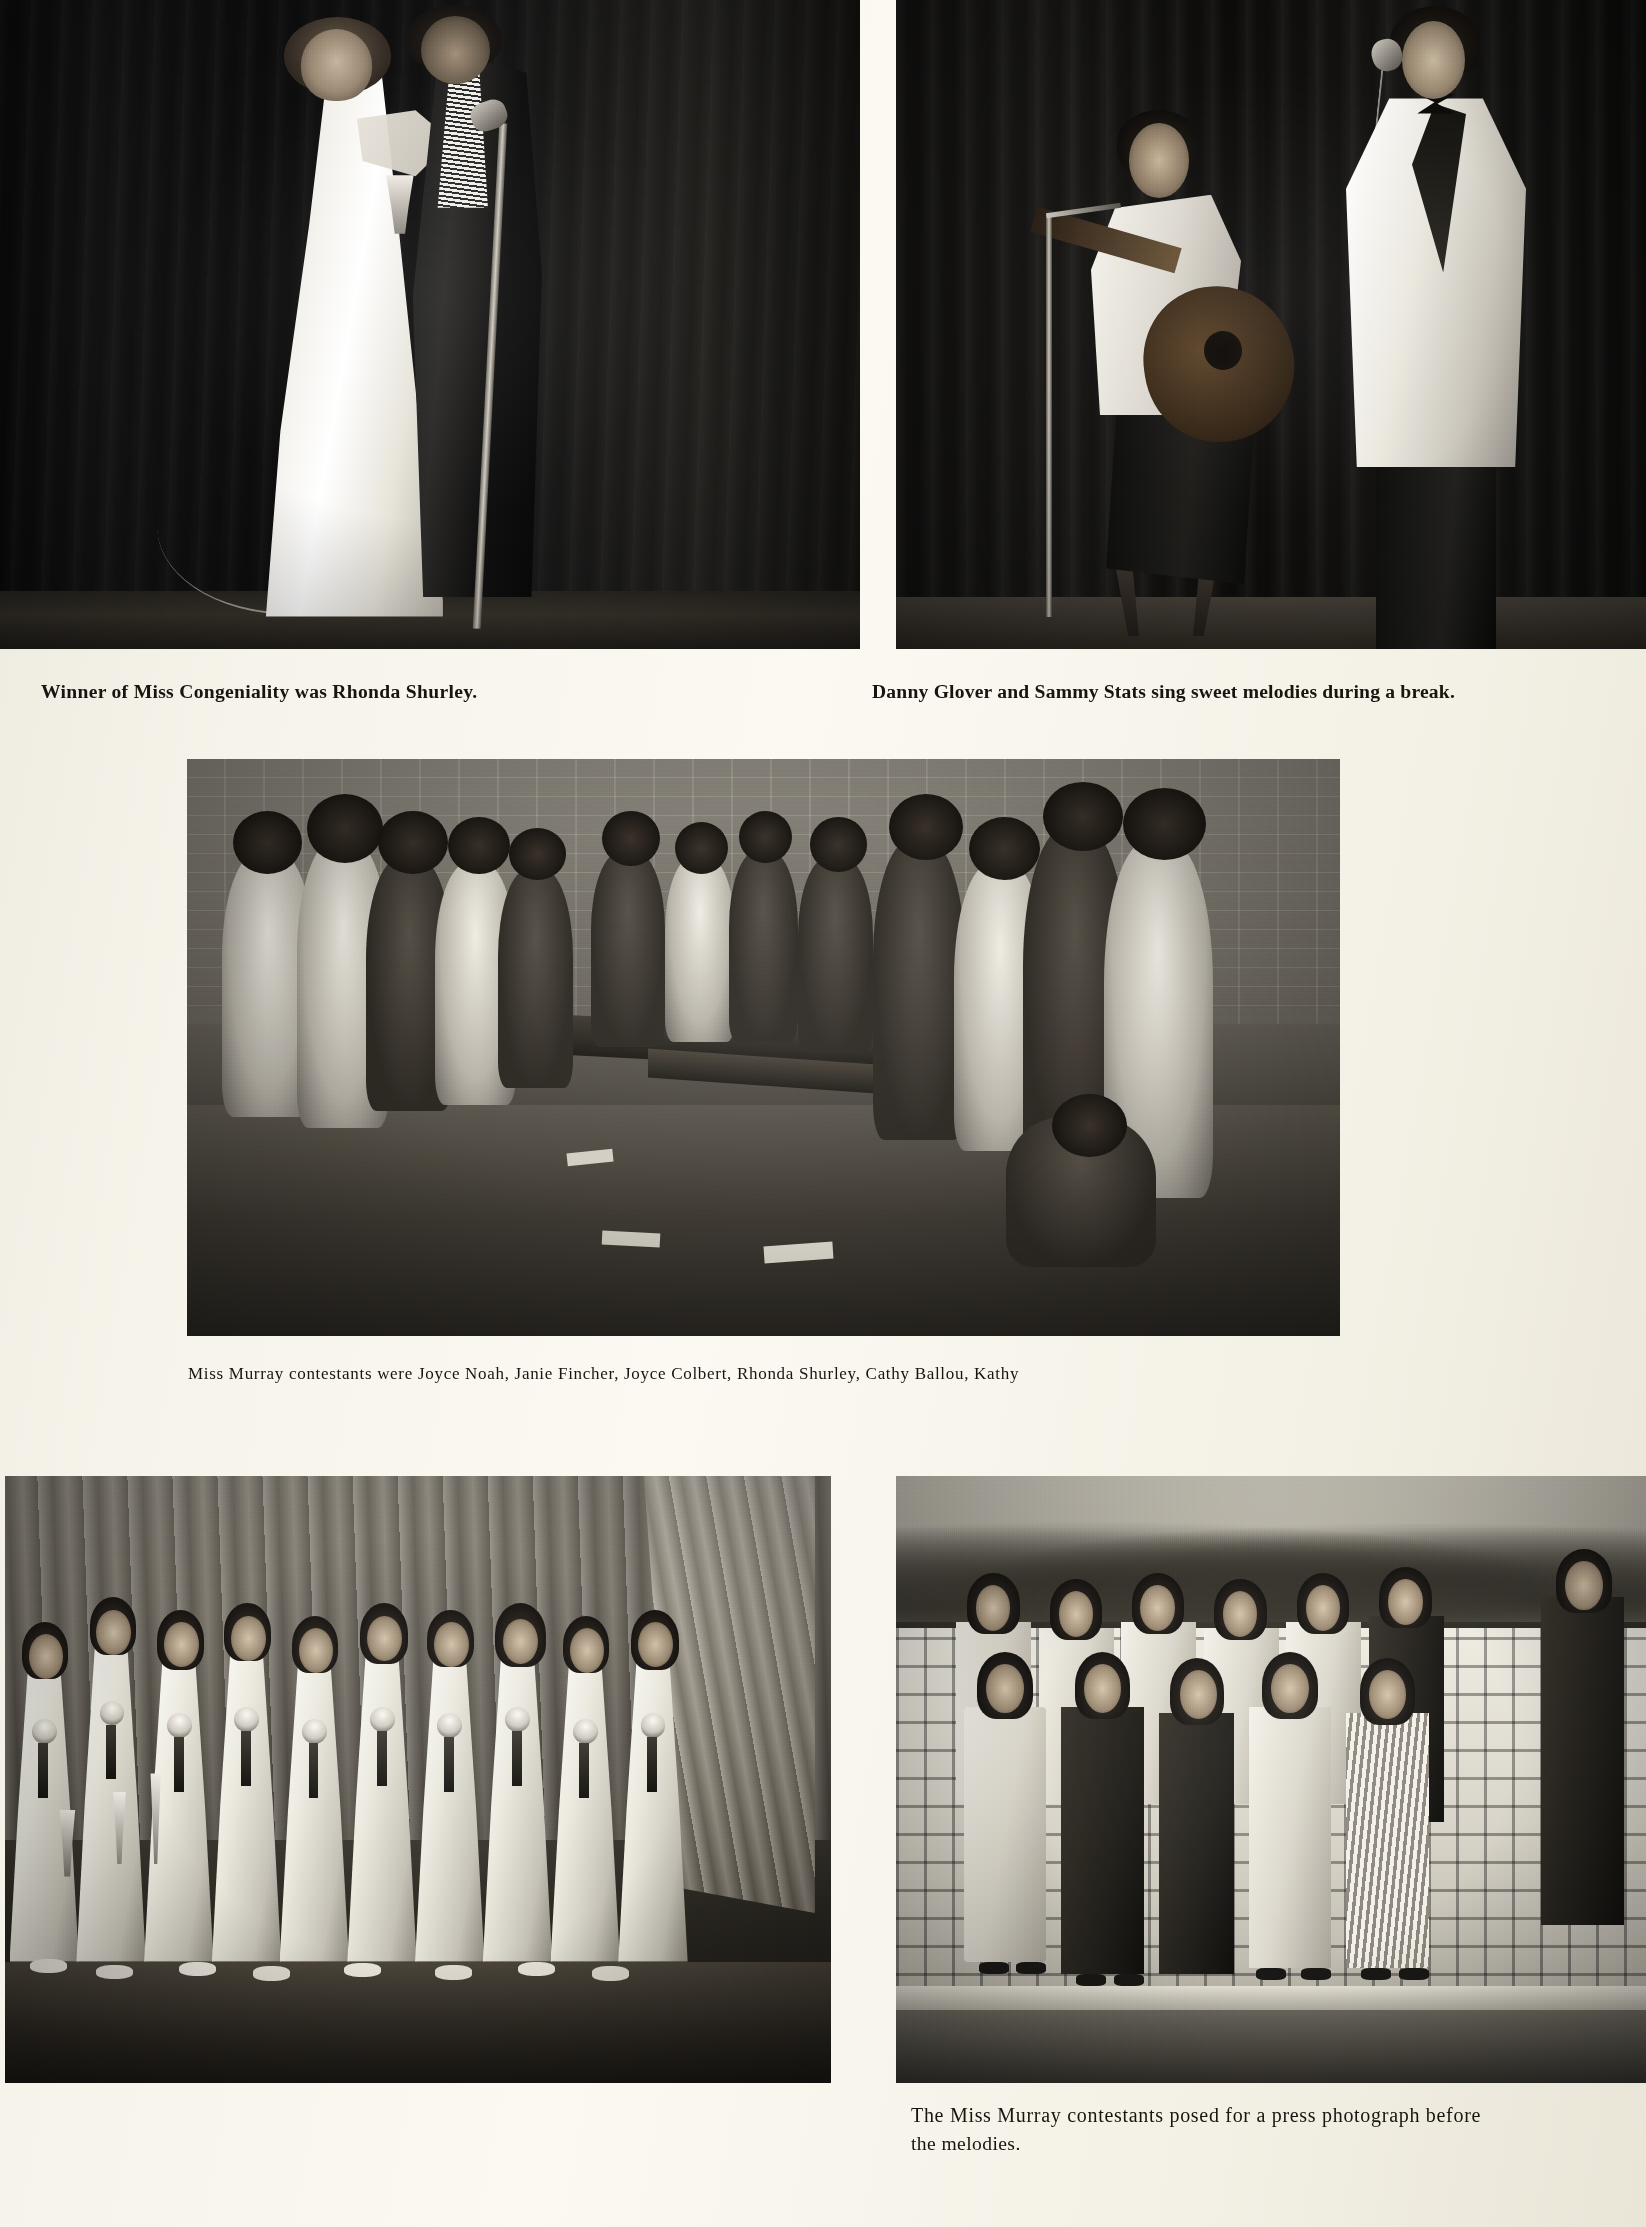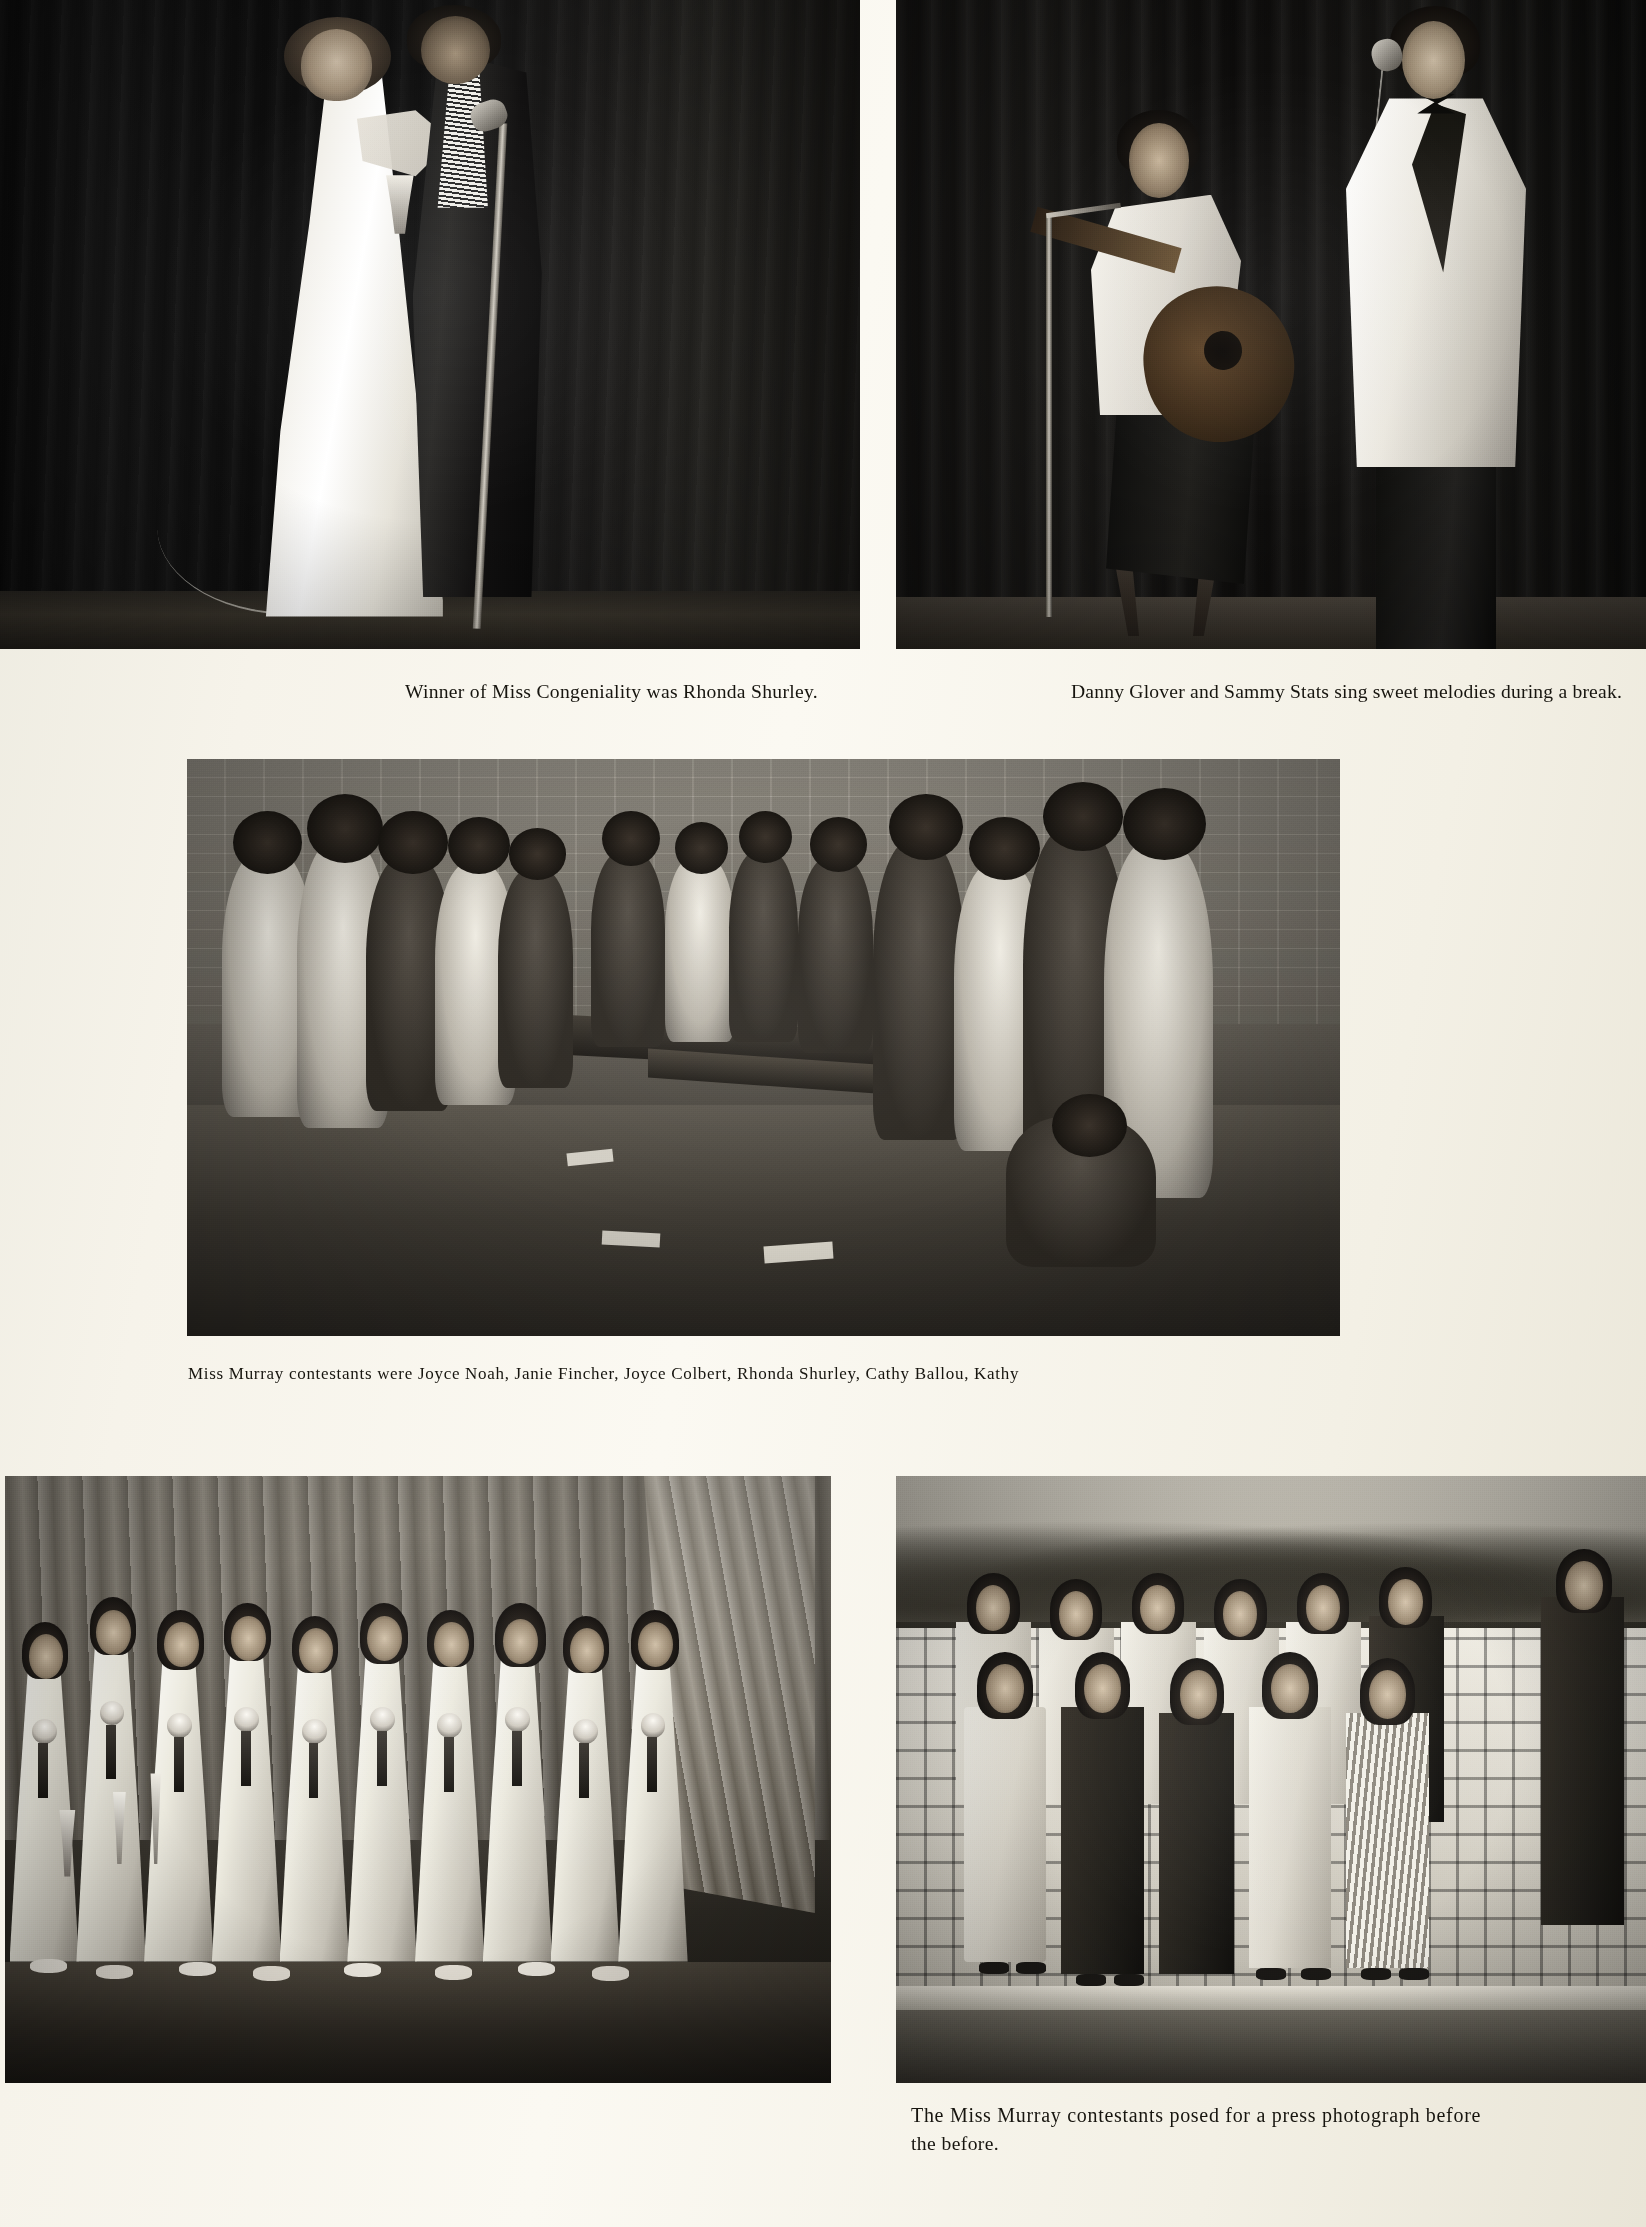--- a/index.html
+++ b/index.html
@@ -29,21 +29,21 @@
     position: absolute;
     overflow: hidden;
     background: #111;
   }
   .caption {
     position: absolute;
     font-family: "Liberation Serif", serif;
     color: #17150f;
     line-height: 1.35;
   }
-  .cap-center { text-align: right; }
+  .cap-center { text-align: left; font-weight: bold; }
   .cap-left { text-align: left; }
 
   
   .scene { position: absolute; inset: 0; }
 
   
   .grain {
     position: absolute; inset: 0;
     background-image:
       repeating-linear-gradient(0deg, rgba(255,255,255,0.035) 0px, rgba(0,0,0,0.035) 0.7px, rgba(255,255,255,0.02) 1.4px, rgba(0,0,0,0.02) 2px),
@@ -635,15 +635,15 @@
       <div style="position:absolute; left:54%; top:81%; width:4%; height:2%; background:#1a1815; border-radius:30%;"></div>
       <div style="position:absolute; left:62%; top:81%; width:4%; height:2%; background:#1a1815; border-radius:30%;"></div>
       <div style="position:absolute; left:67%; top:81%; width:4%; height:2%; background:#1a1815; border-radius:30%;"></div>
     </div>
     <div class="vign"></div>
     <div class="grain"></div>
   </div>
 
 
   <div class="caption cap-left" style="left:911px; top:2102px; width:730px; font-size:20px; letter-spacing:0.7px;">The Miss Murray contestants posed for a press photograph before</div>
-  <div class="caption cap-left" style="left:911px; top:2131px; width:730px; font-size:19.6px; letter-spacing:0.4px;">the before.</div>
+  <div class="caption cap-left" style="left:911px; top:2131px; width:730px; font-size:19.6px; letter-spacing:0.4px;">the melodies.</div>
 </div>
 
 
 </body></html>

